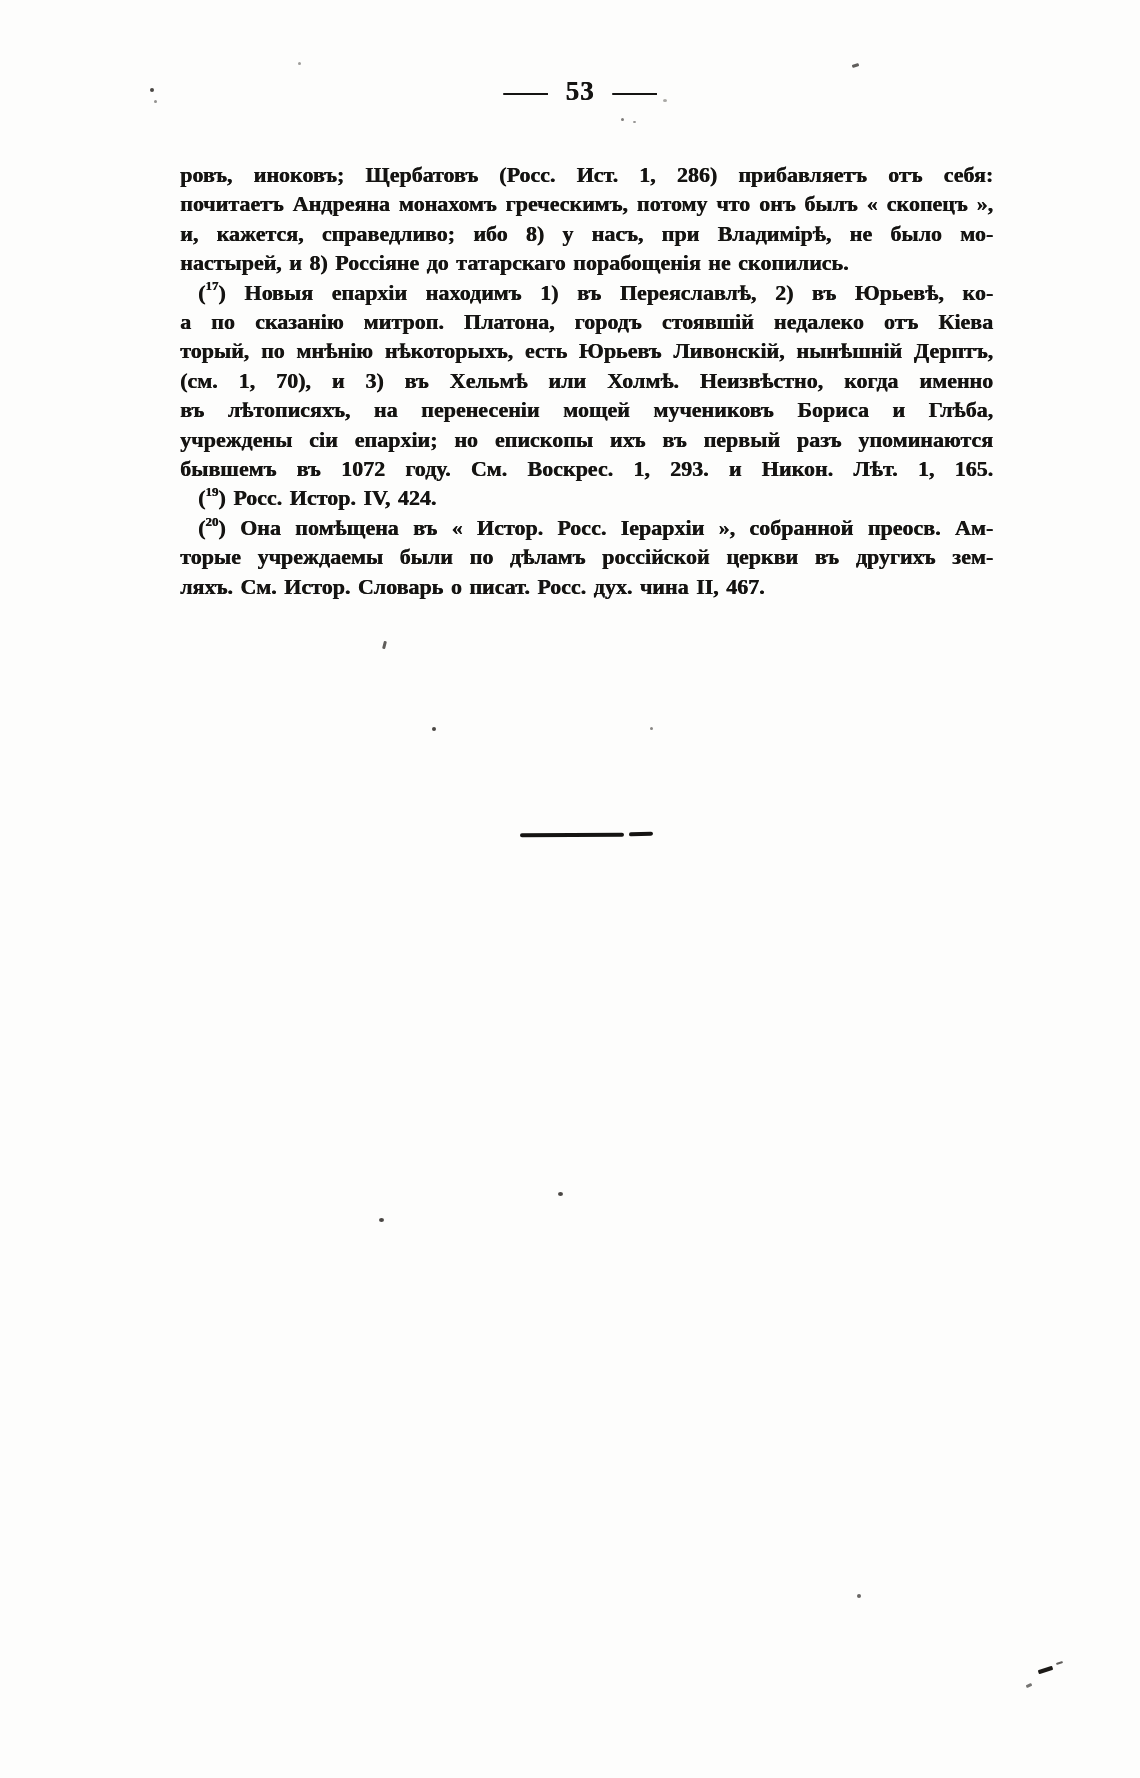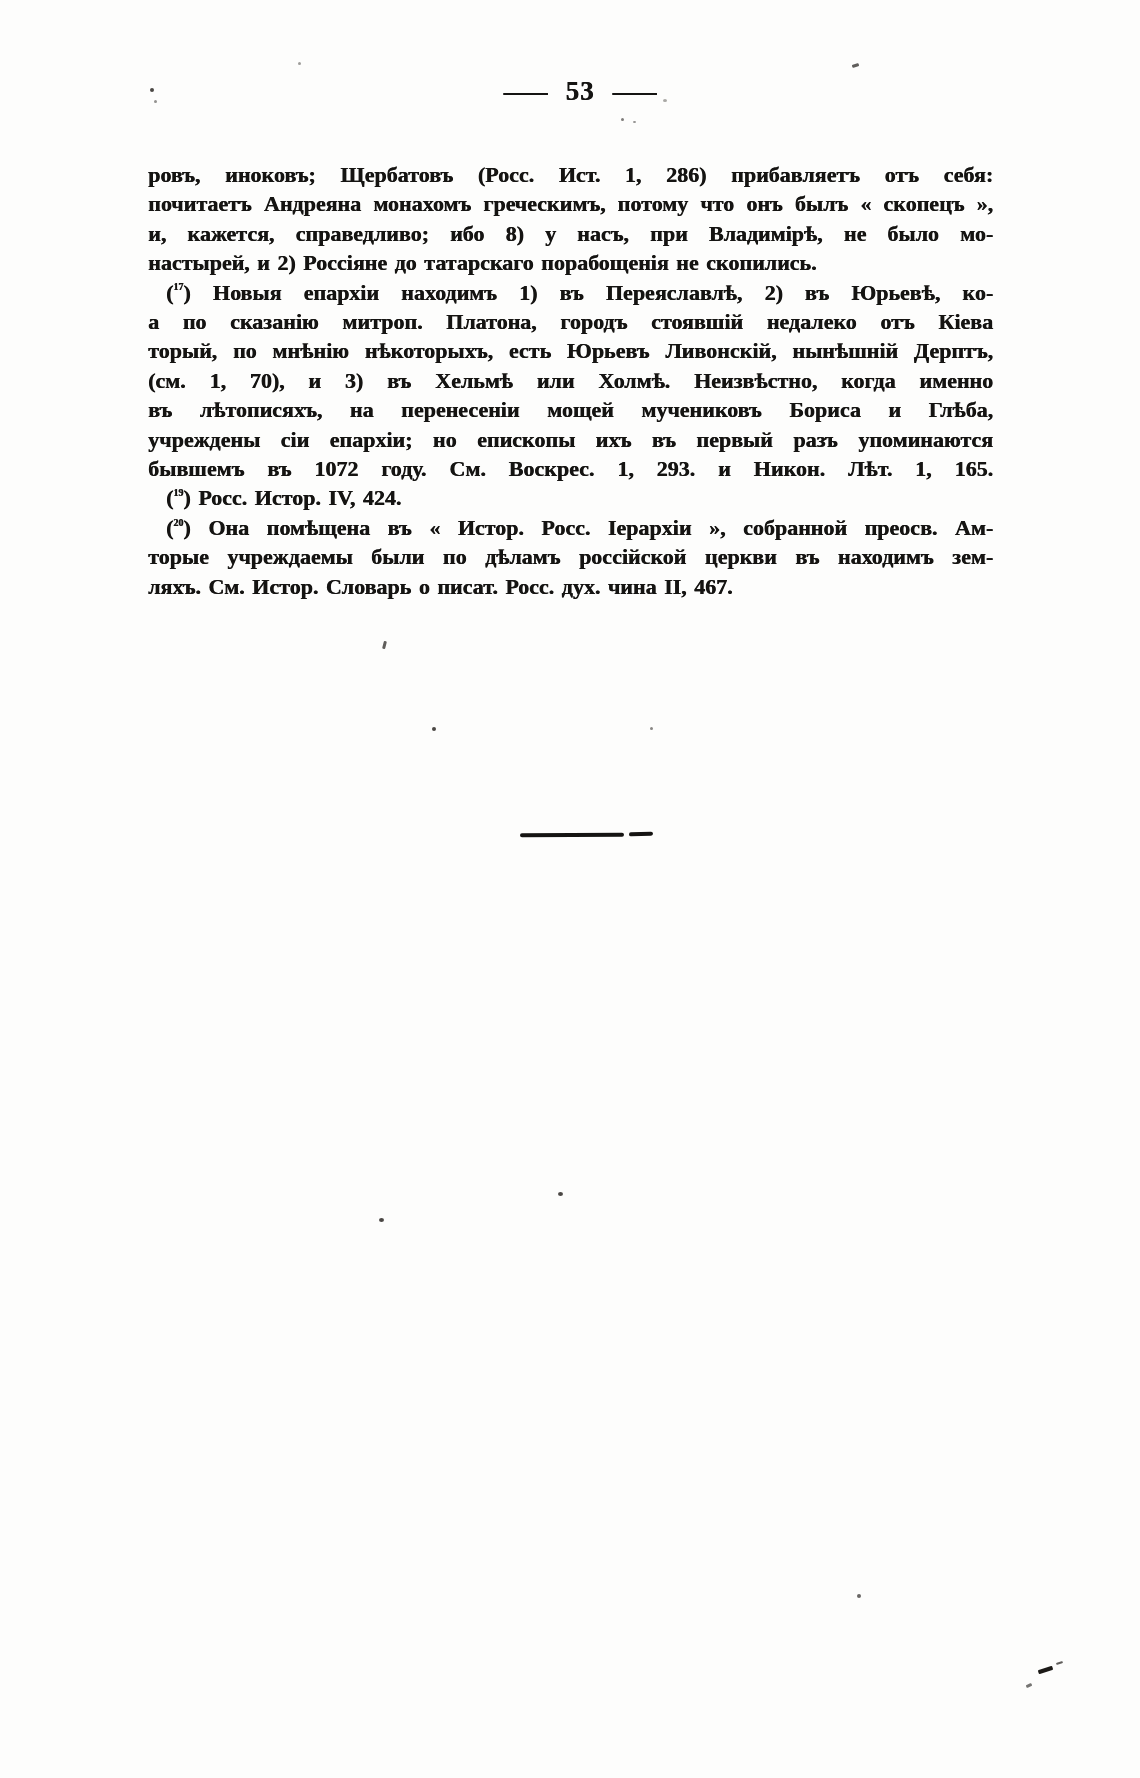--- a/index.html
+++ b/index.html
@@ -24,25 +24,25 @@
   }
   .pageno .dash { transform: scaleX(1.6); display: inline-block; }
   .textblock {
     position: absolute;
     top: 160px; left: 148px; width: 845px;
     font-size: 22px; font-weight: 700;
     line-height: 29.4px;
     word-spacing: 2px;
     text-shadow: 0.5px 0 0 currentColor;
   }
-  .line { text-align: left; white-space: normal; }
+  .line { text-align: left; white-space: normal; margin-left: 32px; }
   .line.just { text-align: justify; text-align-last: justify; }
   .line.indent { padding-left: 18px; }
   .line sup {
-    font-size: 10px; font-weight: 700;
+    font-size: 13px; font-weight: 700;
     position: relative; top: -1px;
     vertical-align: super; line-height: 0;
   }
   .divider { position: absolute; top: 831px; left: 520px; width: 135px; height: 8px; }
   .divider .d-long {
     position: absolute; left: 0; top: 2px; width: 104px; height: 4px;
     background: #151412; border-radius: 2px;
     transform: rotate(-0.4deg);
   }
   .divider .d-short {
@@ -59,31 +59,31 @@
 <div class="pageno">
   <span class="dash">—</span>
   <span>53</span>
   <span class="dash">—</span>
 </div>
 
 <div class="textblock">
     <div class="line just">ровъ, иноковъ; Щербатовъ (Росс. Ист. 1, 286) прибавляетъ отъ себя:</div>
     <div class="line just">почитаетъ Андреяна монахомъ греческимъ, потому что онъ былъ « скопецъ »,</div>
     <div class="line just">и, кажется, справедливо; ибо 8) у насъ, при Владимірѣ, не было мо-</div>
-    <div class="line">настырей, и 2) Россіяне до татарскаго порабощенія не скопились.</div>
+    <div class="line">настырей, и 8) Россіяне до татарскаго порабощенія не скопились.</div>
     <div class="line indent just">(<sup>17</sup>) Новыя епархіи находимъ 1) въ Переяславлѣ, 2) въ Юрьевѣ, ко-</div>
     <div class="line just">а по сказанію митроп. Платона, городъ стоявшій недалеко отъ Кіева</div>
     <div class="line just">торый, по мнѣнію нѣкоторыхъ, есть Юрьевъ Ливонскій, нынѣшній Дерптъ,</div>
     <div class="line just">(см. 1, 70), и 3) въ Хельмѣ или Холмѣ. Неизвѣстно, когда именно</div>
     <div class="line just">въ лѣтописяхъ, на перенесеніи мощей мучениковъ Бориса и Глѣба,</div>
     <div class="line just">учреждены сіи епархіи; но епископы ихъ въ первый разъ упоминаются</div>
     <div class="line just">бывшемъ въ 1072 году. См. Воскрес. 1, 293. и Никон. Лѣт. 1, 165.</div>
     <div class="line indent">(<sup>19</sup>) Росс. Истор. IV, 424.</div>
     <div class="line indent just">(<sup>20</sup>) Она помѣщена въ « Истор. Росс. Іерархіи », собранной преосв. Ам-</div>
-    <div class="line just">торые учреждаемы были по дѣламъ россійской церкви въ находимъ зем-</div>
+    <div class="line just">торые учреждаемы были по дѣламъ россійской церкви въ другихъ зем-</div>
     <div class="line">ляхъ. См. Истор. Словарь о писат. Росс. дух. чина II, 467.</div>
   </div>
 
 <div class="divider">
   <span class="d-long"></span>
   <span class="d-short"></span>
 </div>
 
 <i class="speck" style="left:150px;top:88px;width:4px;height:4px;"></i>
 <i class="speck" style="left:154px;top:100px;width:3px;height:3px;opacity:.5;"></i>

